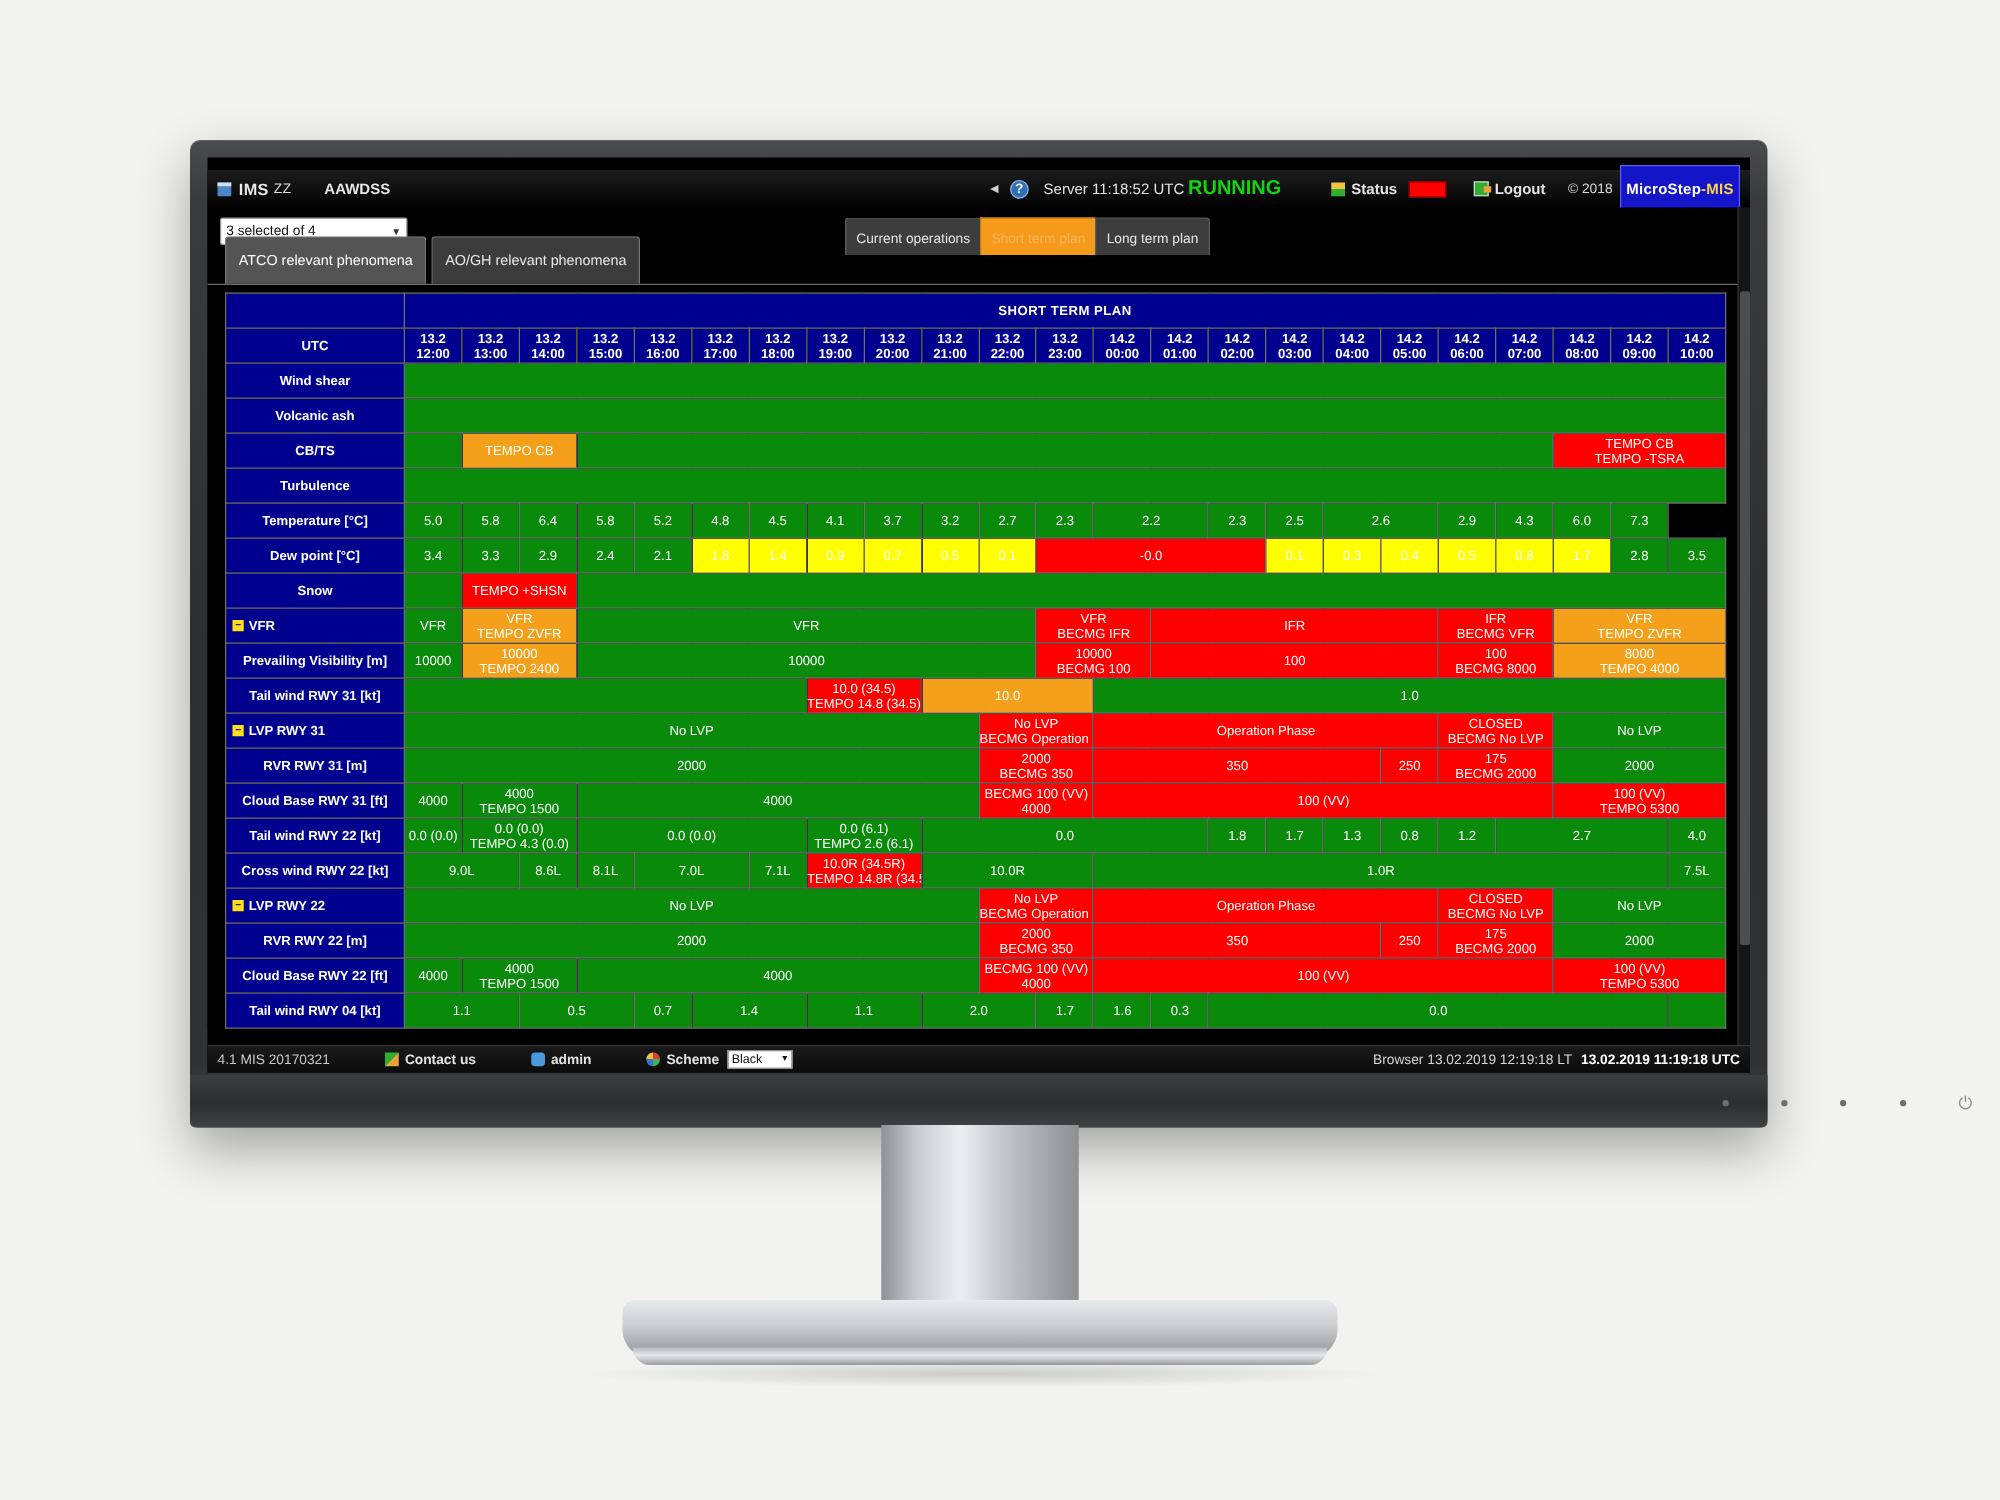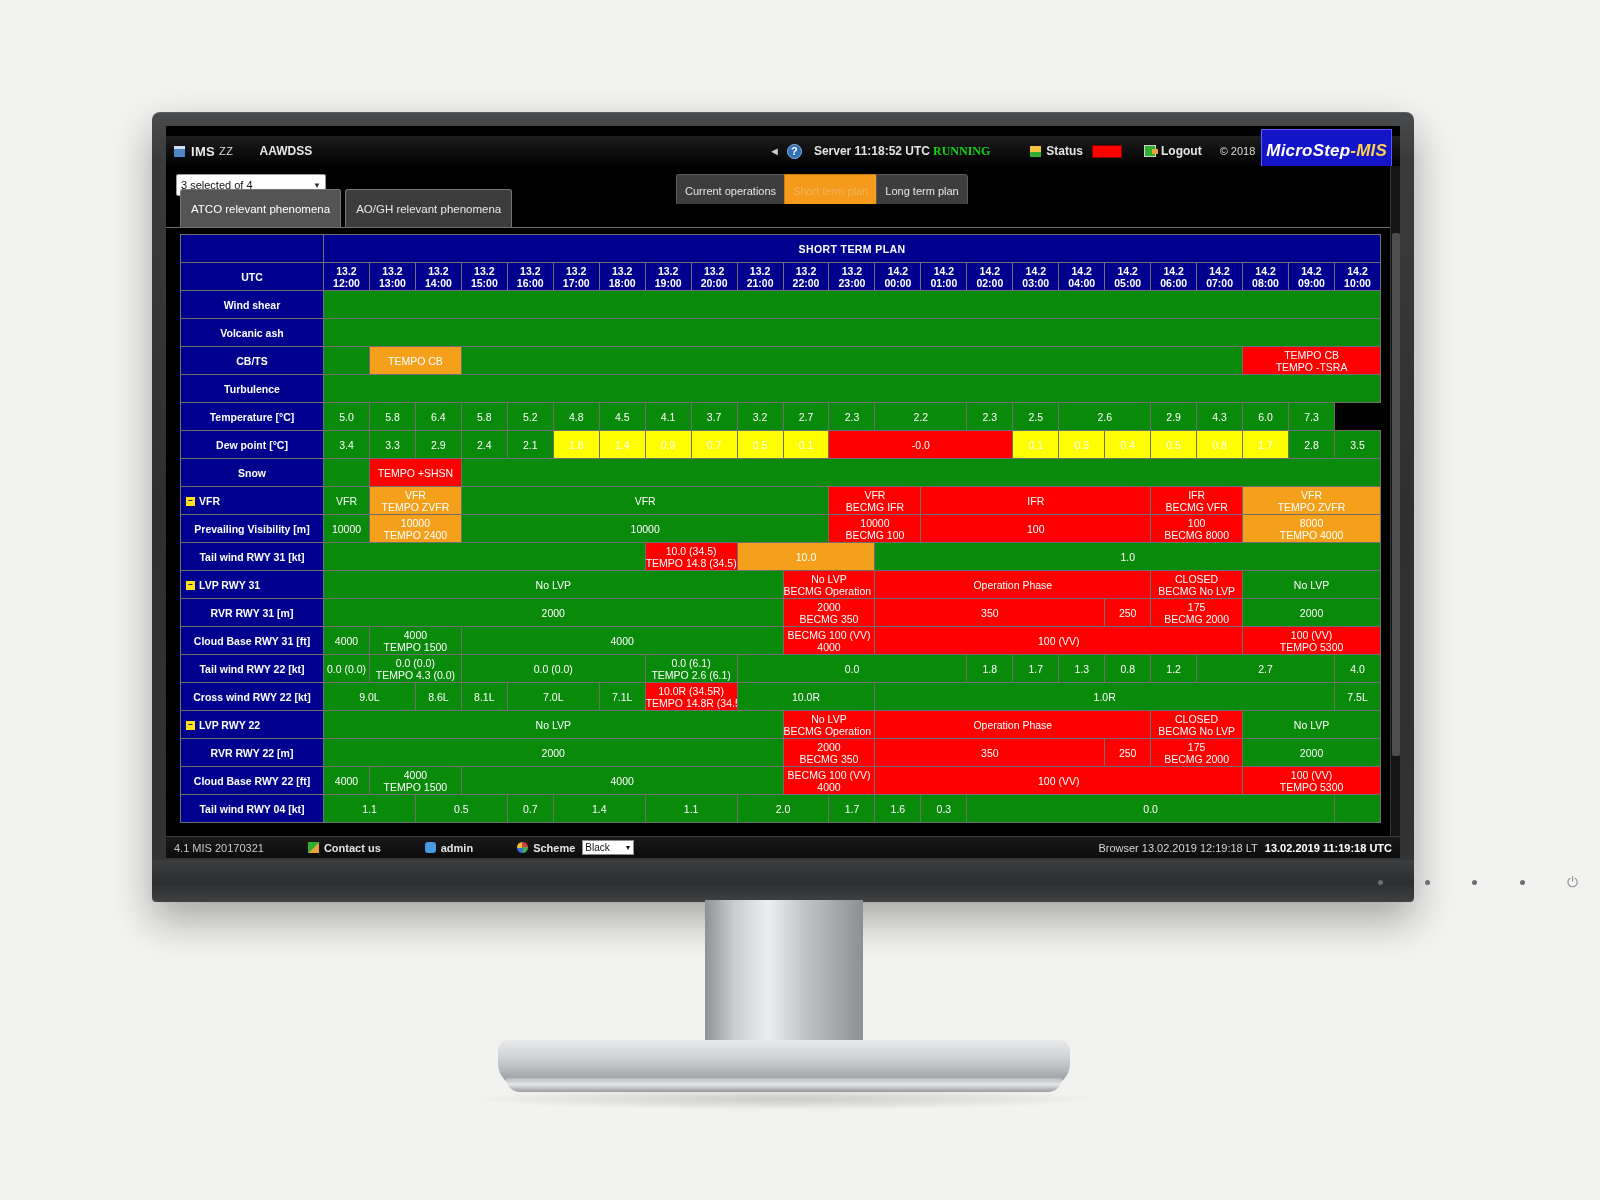--- a/index.html
+++ b/index.html
@@ -66,33 +66,33 @@
   .ims-zz{ font-size:11px; margin-left:4px; color:#dcdcdc; letter-spacing:.5px; }
   .aawdss{ font-size:12px; font-weight:bold; margin-left:26px; color:#e6e6e6; }
   .tb-spacer{ flex:1 1 auto; }
   .tb-arrow{ color:#cfcfcf; font-size:11px; margin-right:7px; }
   .tb-help{
     width:15px; height:15px; border-radius:50%;
     background:#2f6fb5; color:#fff; font-size:11px; font-weight:bold;
     display:flex; align-items:center; justify-content:center; margin-right:12px;
     border:1px solid #8ab4e0;
   }
-  .tb-server{ font-size:12px; font-weight:bold; color:#e2e2e2; margin-right:3px; }
-  .tb-running{ font-size:12px; font-weight:bold; color:#12d412;font-family:Liberation Serif, serif; }
+  .tb-server{ font-size:12px; font-weight:normal; color:#e2e2e2; margin-right:3px; }
+  .tb-running{ font-size:16px; font-weight:bold; color:#12d412; }
   .tb-status-ic{ width:11px; height:11px; margin-left:40px; margin-right:5px;
     background:linear-gradient(180deg,#f5c242 0%,#f5c242 50%,#2fae2f 50%,#2fae2f 100%); }
   .tb-label{ font-size:12px; font-weight:bold; color:#e4e4e4; }
   .tb-redbox{ width:30px; height:13px; background:#ff0000; margin-left:9px; border:1px solid #8a0000; }
   .tb-logout-ic{ width:12px; height:12px; margin-left:22px; margin-right:5px;
     background:#2fae2f; border:1px solid #cfcfcf; position:relative; }
   .tb-logout-ic:after{ content:""; position:absolute; right:-3px; top:3px; width:6px; height:5px; background:#e8a33d; }
   .tb-copy{ font-size:11px; color:#d8d8d8; margin-left:18px; margin-right:6px; }
   .tb-brand{
-    background:#1414c8; color:#fff; font-style:italic; font-weight:bold;
-    font-size:17px; padding:11px 4px; border:1px solid #5a5aff; letter-spacing:.2px;
+    background:#1414c8; color:#fff; font-weight:bold;
+    font-size:12px; padding:11px 4px; border:1px solid #5a5aff; letter-spacing:.2px;
   }
   .tb-brand .mis{ color:#ffd24a; }
 
   .toolbar{
     position:relative; height:38px; background:#000;
     display:flex; align-items:center; padding:0 10px;
   }
   .selectbox{
     width:150px; height:22px; background:#fff; border:1px solid #9a9a9a;
     border-radius:2px; display:flex; align-items:center; padding:0 4px;

